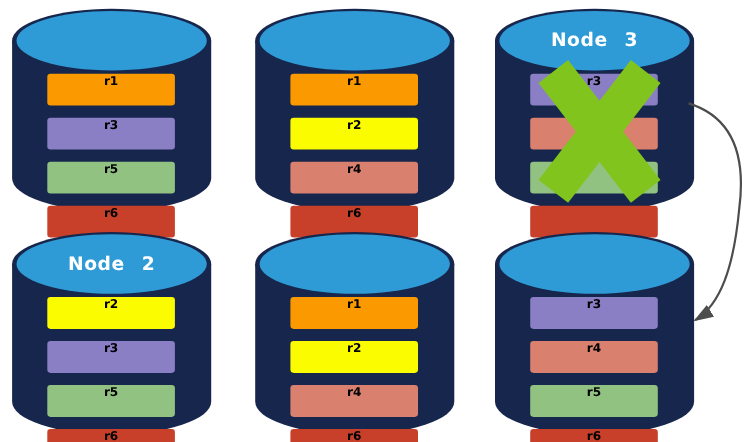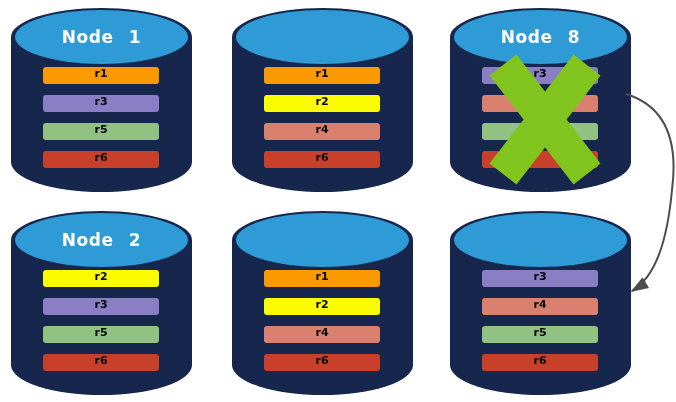--- a/index.html
+++ b/index.html
@@ -34,21 +34,21 @@
     position: absolute; left: 4px; right: 4px; top: 2px; height: 54px;
     border-radius: 50%; background: var(--blue);
   }
   .title {
     position: absolute; left: 0; right: 0; top: 19px;
     text-align: center; color: #ffffff; font-weight: bold;
     font-size: 17px; word-spacing: 9px; letter-spacing: 0.5px;
   }
   .bars { position: absolute; left: 32px; right: 33px; top: 59px; }
   .bar {
-    height: 17px; border-radius: 3px; margin-bottom: 11px;
+    height: 29px; border-radius: 3px; margin-bottom: 11px;
     text-align: center;
   }
   .bar span {
     display: block; font-size: 11px; font-weight: bold;
     color: #000000; line-height: 13px;
   }
   .overlay {
     position: absolute; left: 0; top: 0;
     pointer-events: none; overflow: visible;
   }
@@ -56,21 +56,20 @@
 </style>
 </head>
 <body>
 
 <div class="canvas" style="--navy: #17264C; --blue: #2E9BD6;">
 
   <div class="node pos-0">
     <div class="cyl-rim"></div>
     <div class="cyl-body"></div>
     <div class="cyl-top"></div>
-    <div class="title">Node 1</div>
     <div class="bars">
         <div class="bar" style="background: rgb(250, 154, 0);">
           <span>r1</span>
         </div>
         <div class="bar" style="background: rgb(138, 126, 196);">
           <span>r3</span>
         </div>
         <div class="bar" style="background: rgb(146, 194, 130);">
           <span>r5</span>
         </div>
@@ -97,21 +96,21 @@
         <div class="bar" style="background: rgb(200, 64, 42);">
           <span>r6</span>
         </div>
       </div>
   </div>
 
   <div class="node pos-2">
     <div class="cyl-rim"></div>
     <div class="cyl-body"></div>
     <div class="cyl-top"></div>
-    <div class="title">Node 8</div>
+    <div class="title">Node 3</div>
     <div class="bars">
         <div class="bar" style="background: rgb(138, 126, 196);">
           <span>r3</span>
         </div>
         <div class="bar" style="background: rgb(217, 128, 111);">
           <span></span>
         </div>
         <div class="bar" style="background: rgb(146, 194, 130);">
           <span></span>
         </div>

